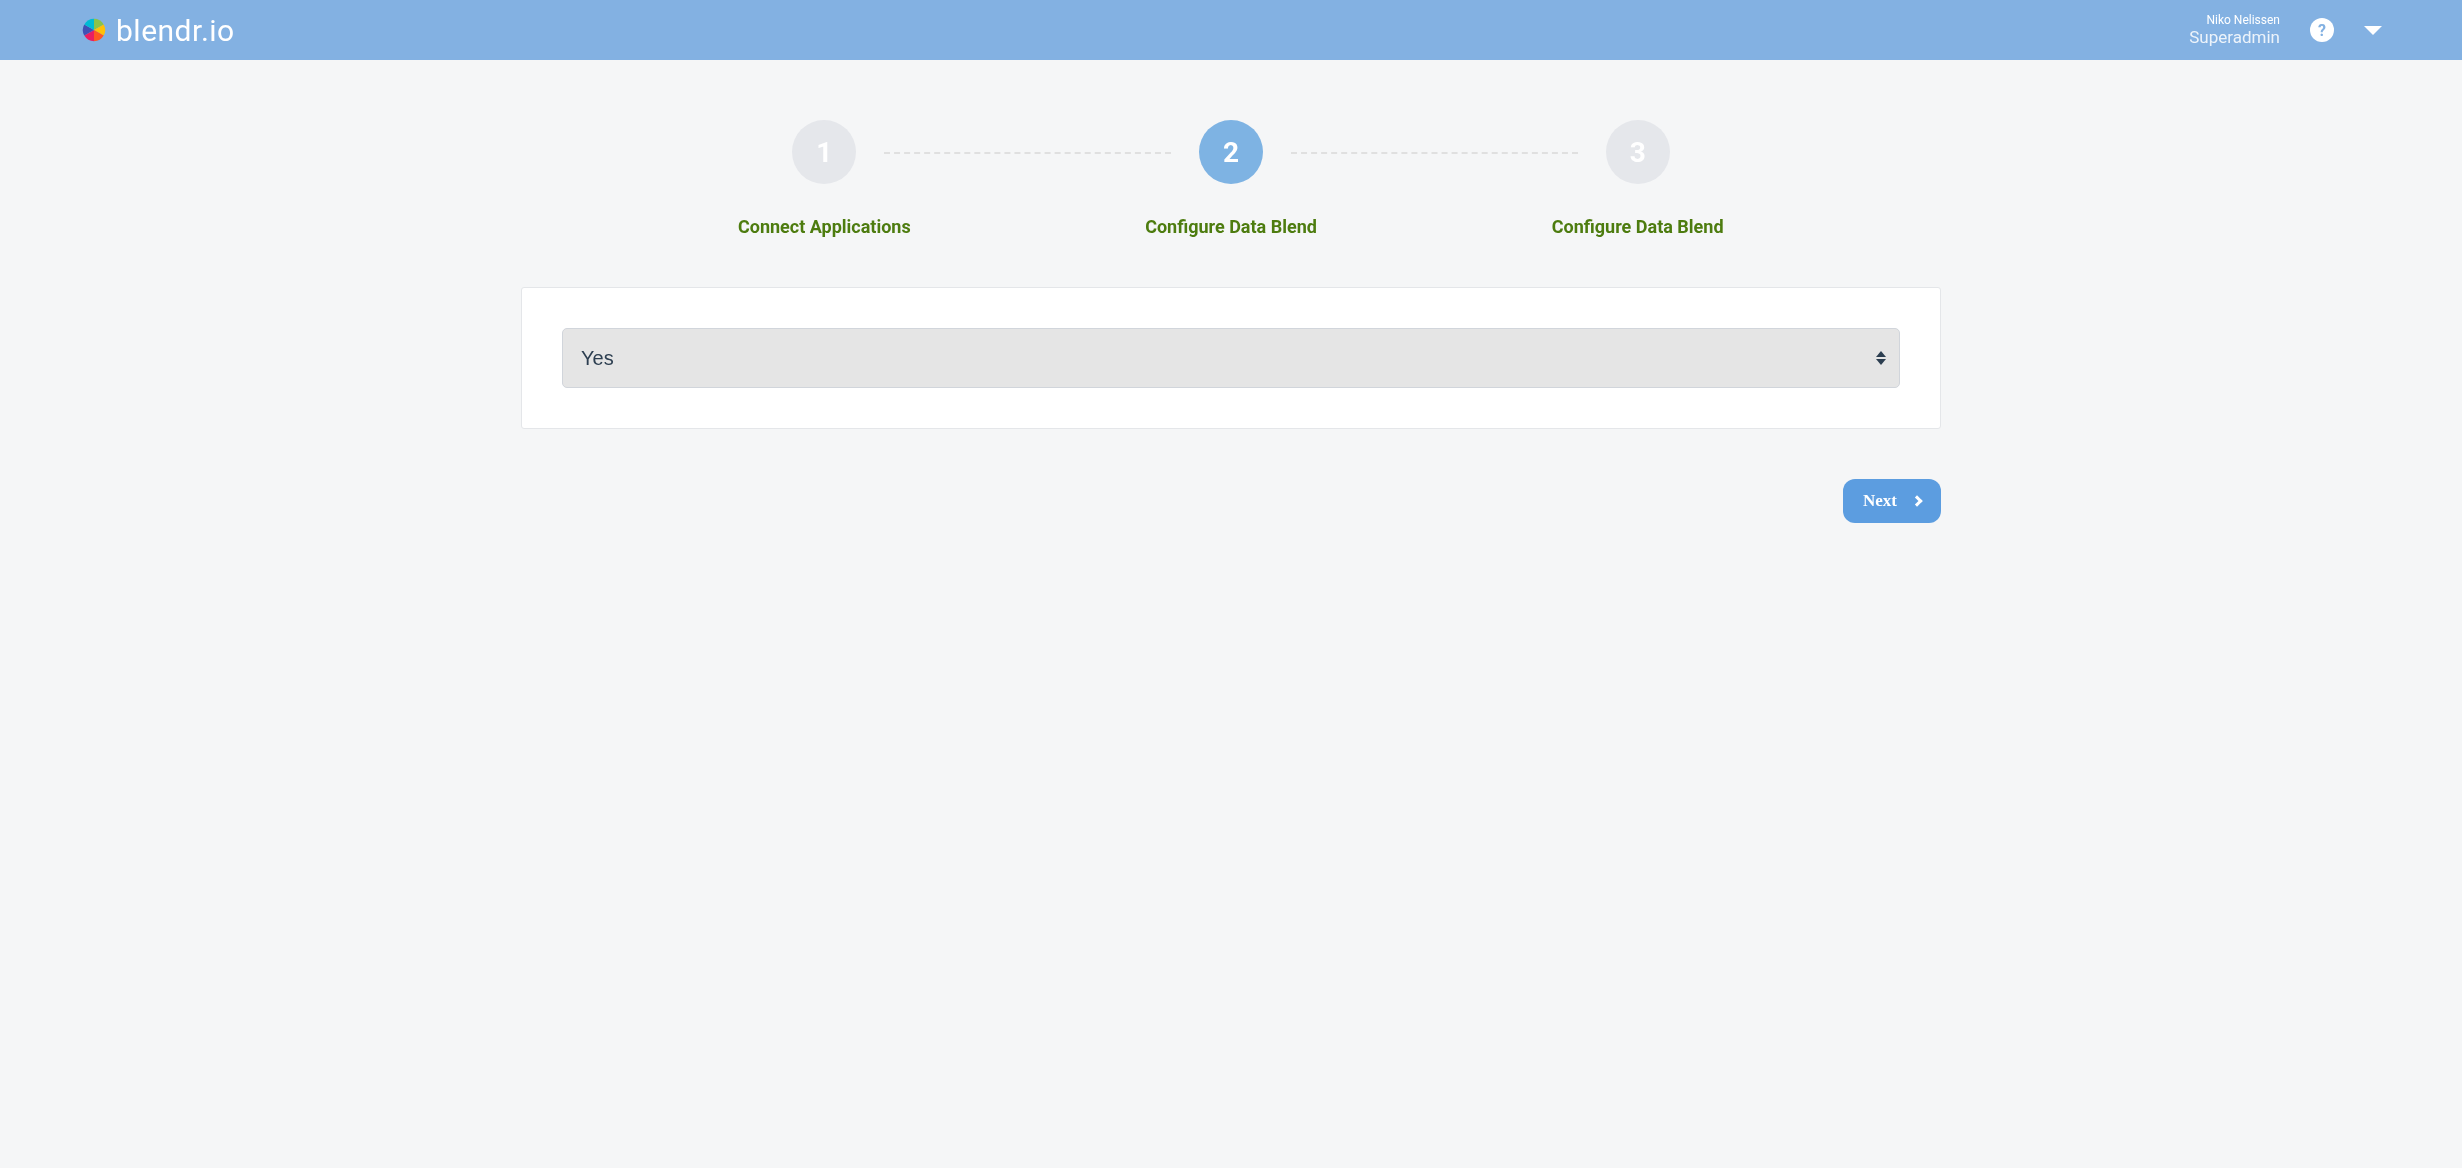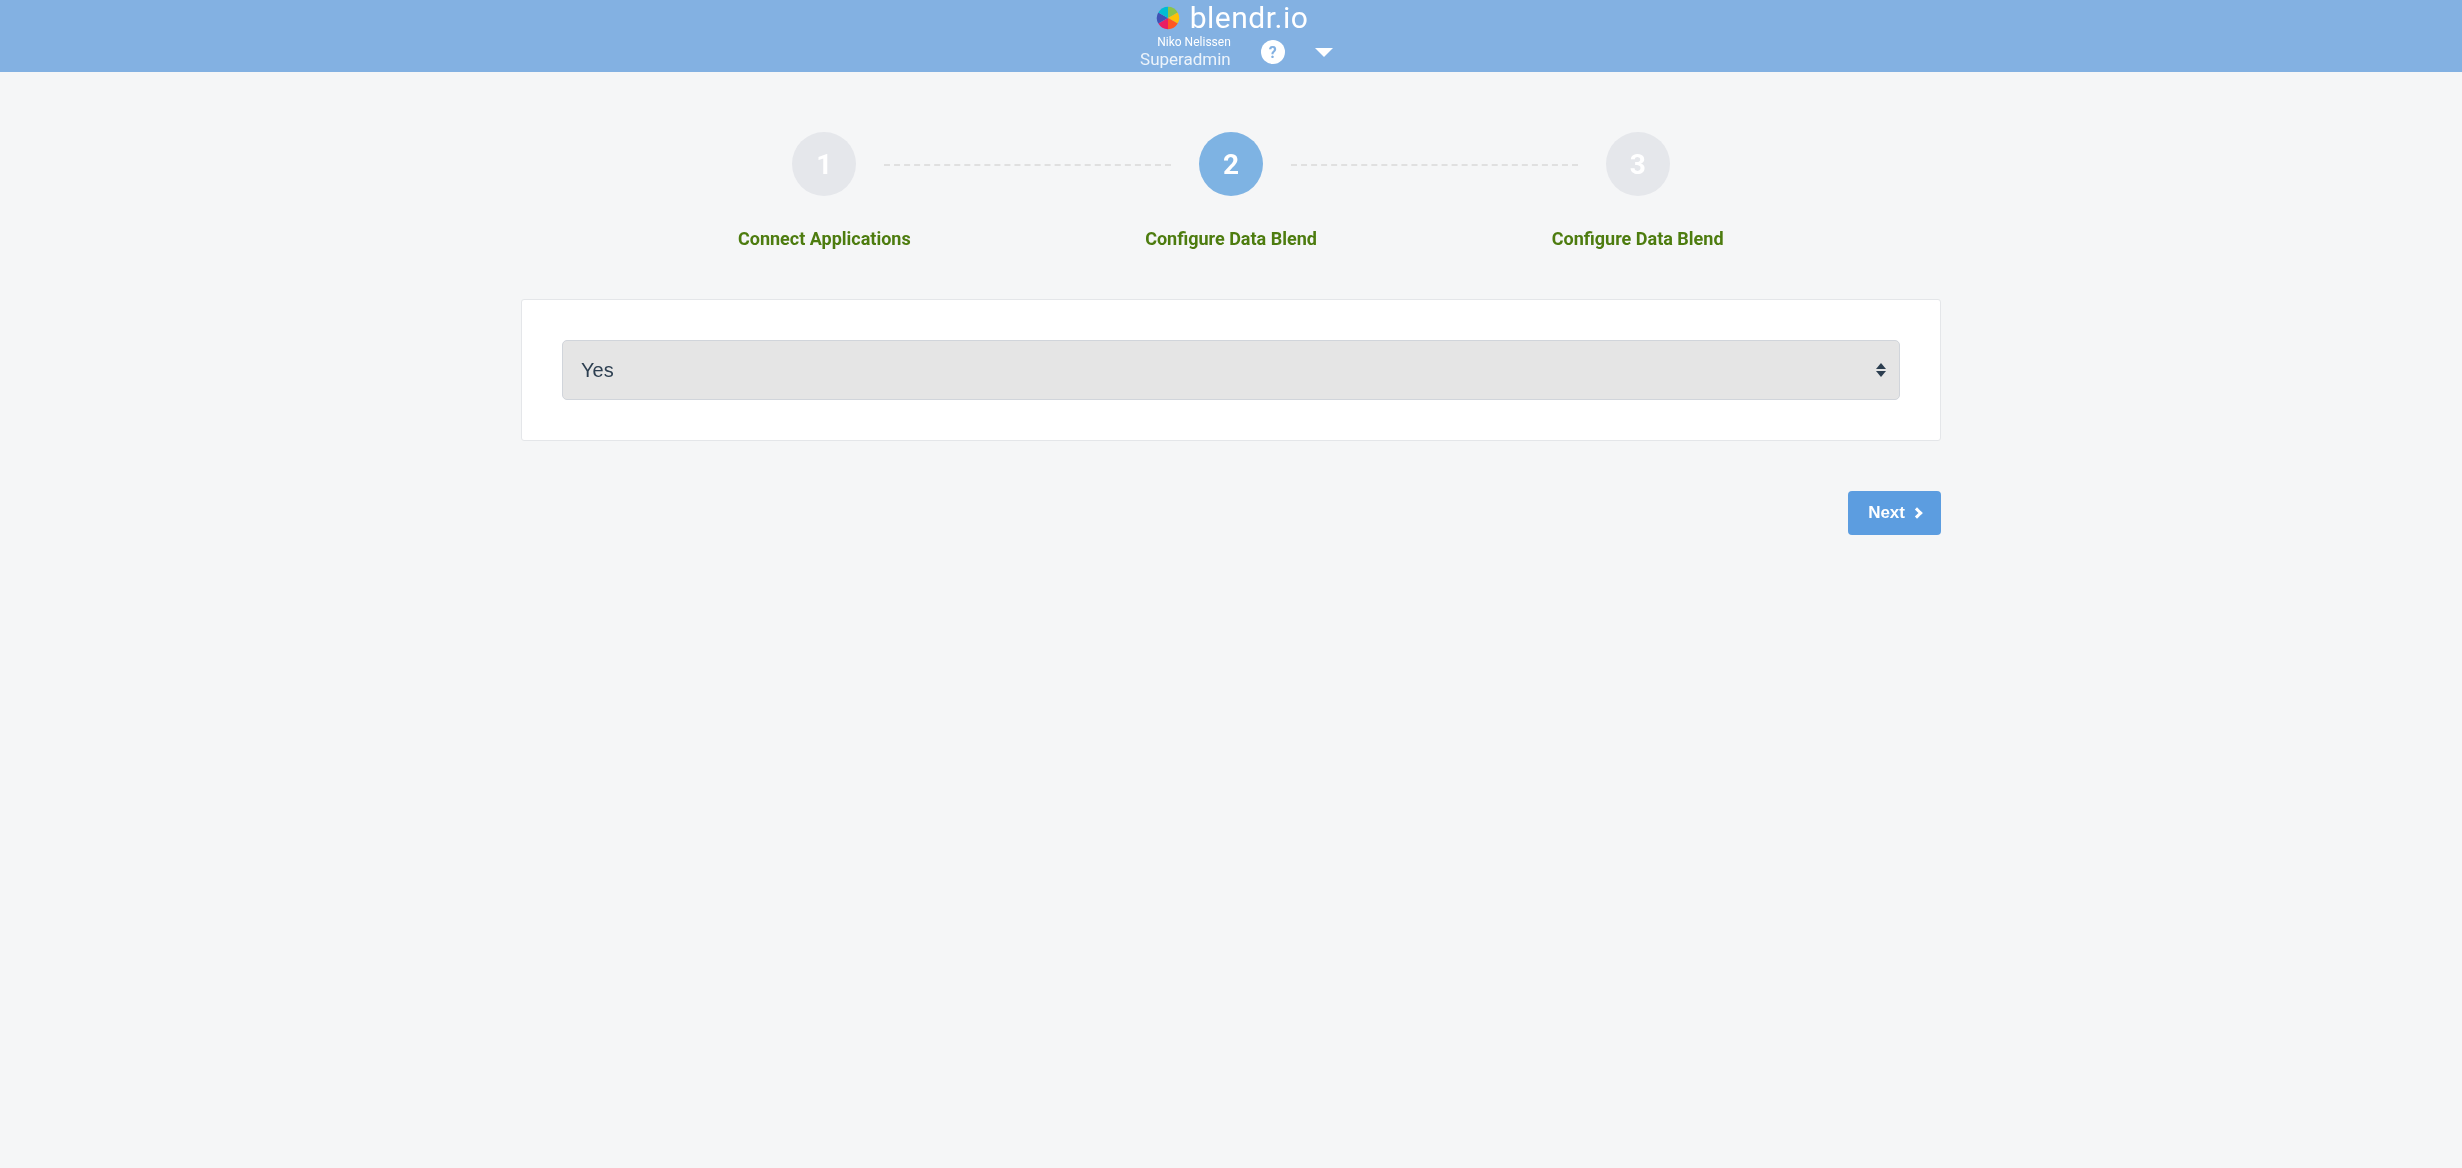--- a/index.html
+++ b/index.html
@@ -7,26 +7,25 @@
       padding: 0;
       box-sizing: border-box;
     }
     body {
       font-family: -apple-system, BlinkMacSystemFont, "Segoe UI", Roboto, "Helvetica Neue", Arial, sans-serif;
       background-color: #f5f6f7;
       color: #2c3e50;
     }
     .header {
       background-color: #83b1e2;
-      height: 72px;
-      display: flex;
-      align-items: center;
-      justify-content: flex-start;
+      height: 60px;
+      display: flex;
+      align-items: center;
+      justify-content: space-between;
       padding: 0 80px;
-      flex-direction: column;
     }
     .logo {
       display: flex;
       align-items: center;
       gap: 8px;
     }
     .logo-icon {
       width: 28px;
       height: 28px;
     }
@@ -197,28 +196,29 @@
     }
     .actions {
       display: flex;
       justify-content: flex-end;
       margin-top: 50px;
     }
     .next-button {
       background-color: #5c9de0;
       color: #ffffff;
       border: none;
-      border-radius: 4px;
+      border-radius: 12px;
       padding: 12px 20px;
       font-size: 17px;
       font-weight: 600;
       cursor: pointer;
       display: flex;
       align-items: center;
-      gap: 8px;
+      gap: 16px;
+      font-family: Liberation Serif, serif;
     }
     .chevron-right {
       display: inline-block;
       width: 8px;
       height: 8px;
       border-top: 3px solid #ffffff;
       border-right: 3px solid #ffffff;
       transform: rotate(45deg);
     }
   </style>

